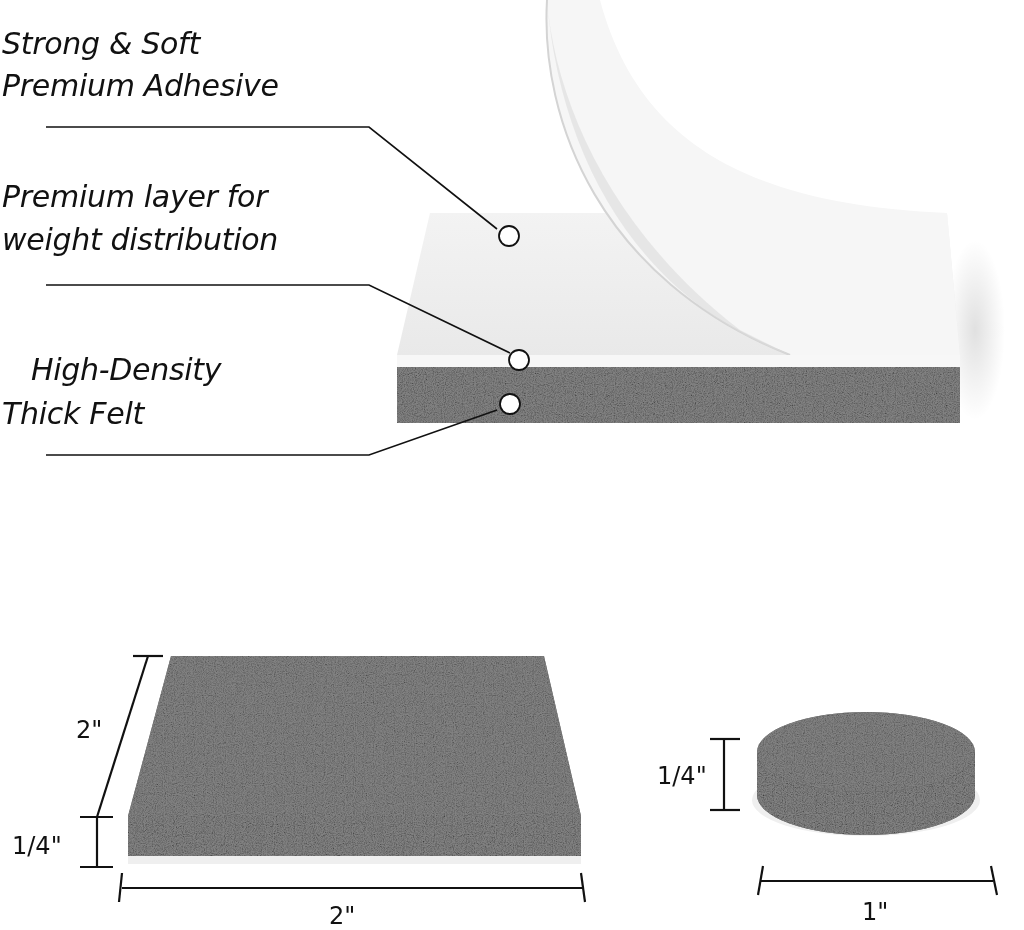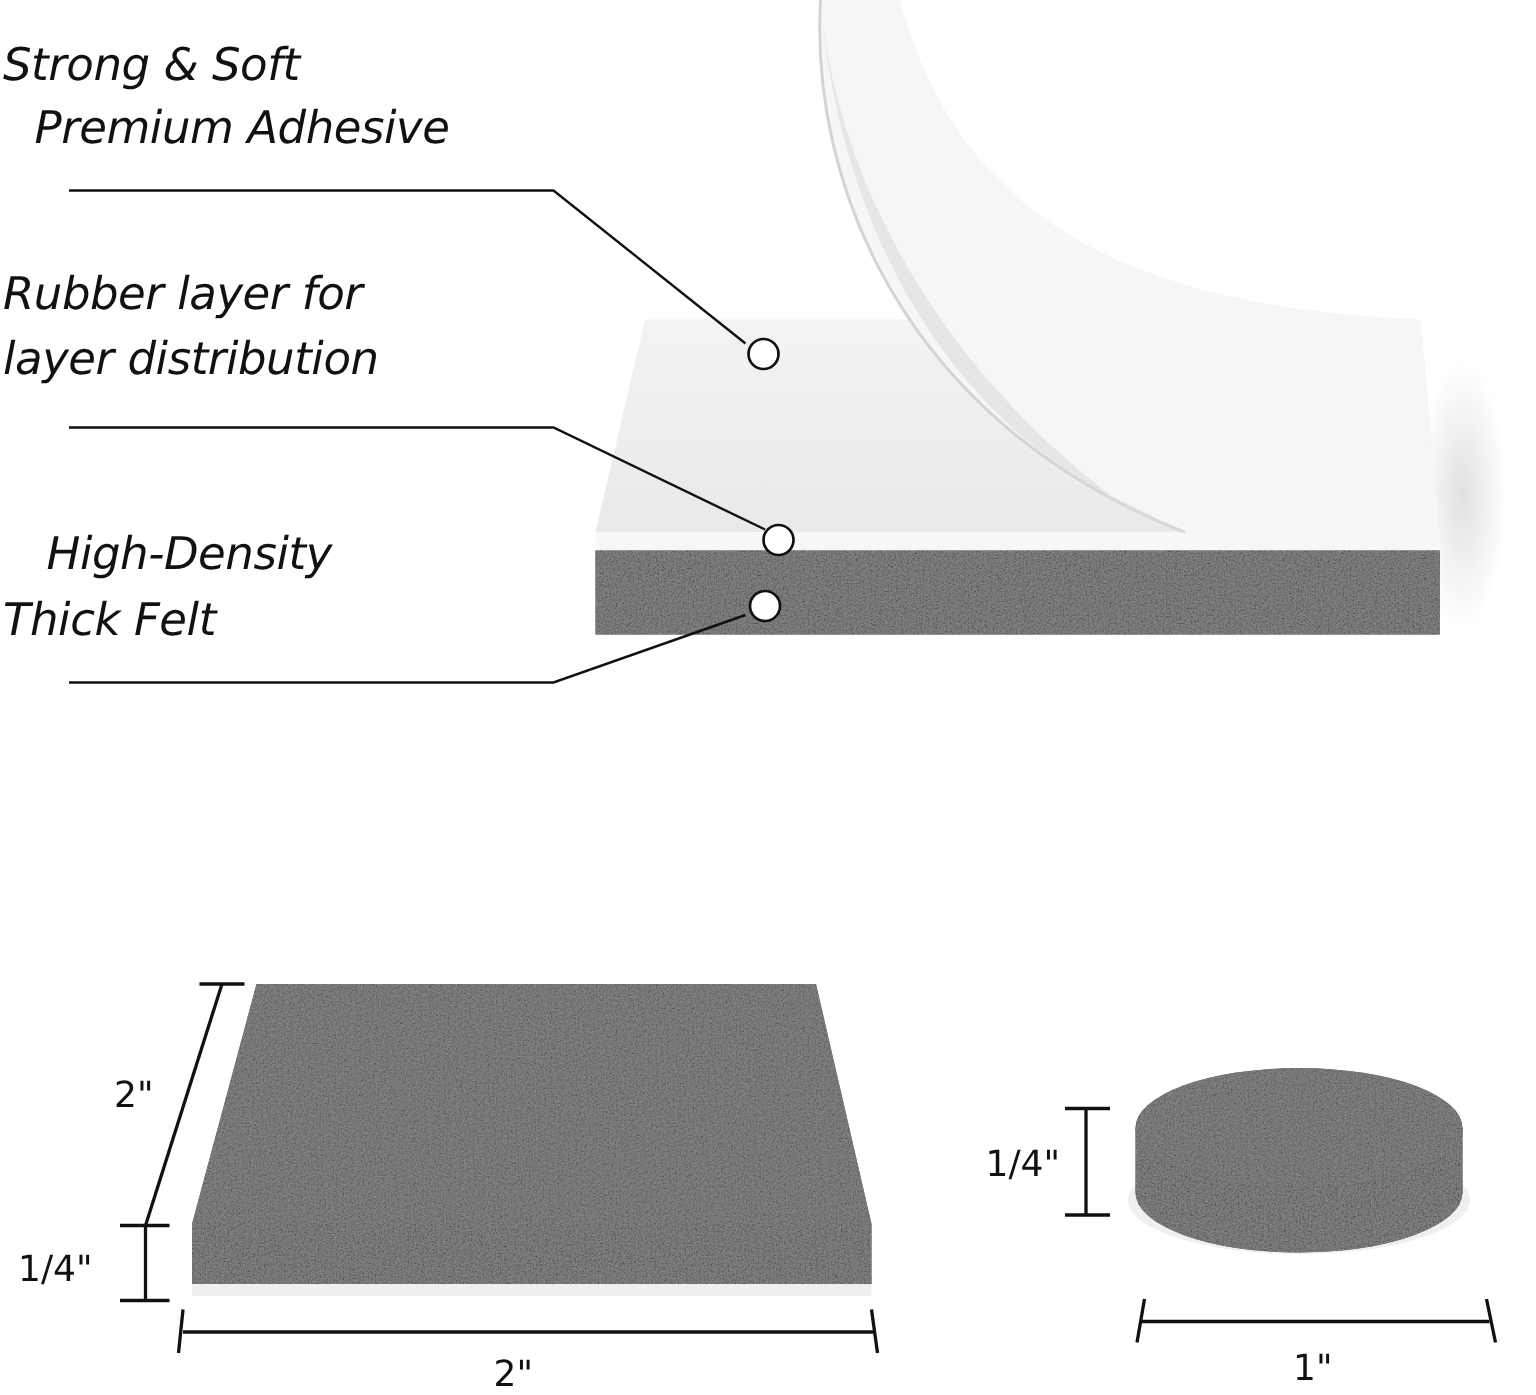--- a/index.html
+++ b/index.html
@@ -87,24 +87,24 @@
     <line x1="710" y1="739" x2="740" y2="739"></line>
     <line x1="724" y1="739" x2="724" y2="810"></line>
     <line x1="710" y1="810" x2="740" y2="810"></line>
     <line x1="760" y1="881" x2="993" y2="881"></line>
     <line x1="763" y1="866" x2="758" y2="895"></line>
     <line x1="991" y1="866" x2="997" y2="895"></line>
   </g>
 </svg>
 
 <div class="label" style="top:23px;">Strong &amp; Soft</div>
-<div class="label" style="top:65px;margin-left:21px;">Premium Adhesive</div>
+<div class="label" style="top:65px;">Premium Adhesive</div>
 
-<div class="label" style="top:176px;">Rubber layer for</div>
-<div class="label" style="top:219px;">layer distribution</div>
+<div class="label" style="top:176px;">Premium layer for</div>
+<div class="label" style="top:219px;">weight distribution</div>
 
 <div class="label" style="top:349px;margin-left:29px;">High-Density</div>
 <div class="label" style="top:393px;text-align:center;">Thick Felt</div>
 
 <div class="dim" style="left:76px;top:716px;">2"</div>
 <div class="dim" style="left:12px;top:832px;">1/4"</div>
 <div class="dim" style="left:329px;top:902px;">2"</div>
 
 <div class="dim" style="left:657px;top:762px;">1/4"</div>
 <div class="dim" style="left:862px;top:898px;">1"</div>

